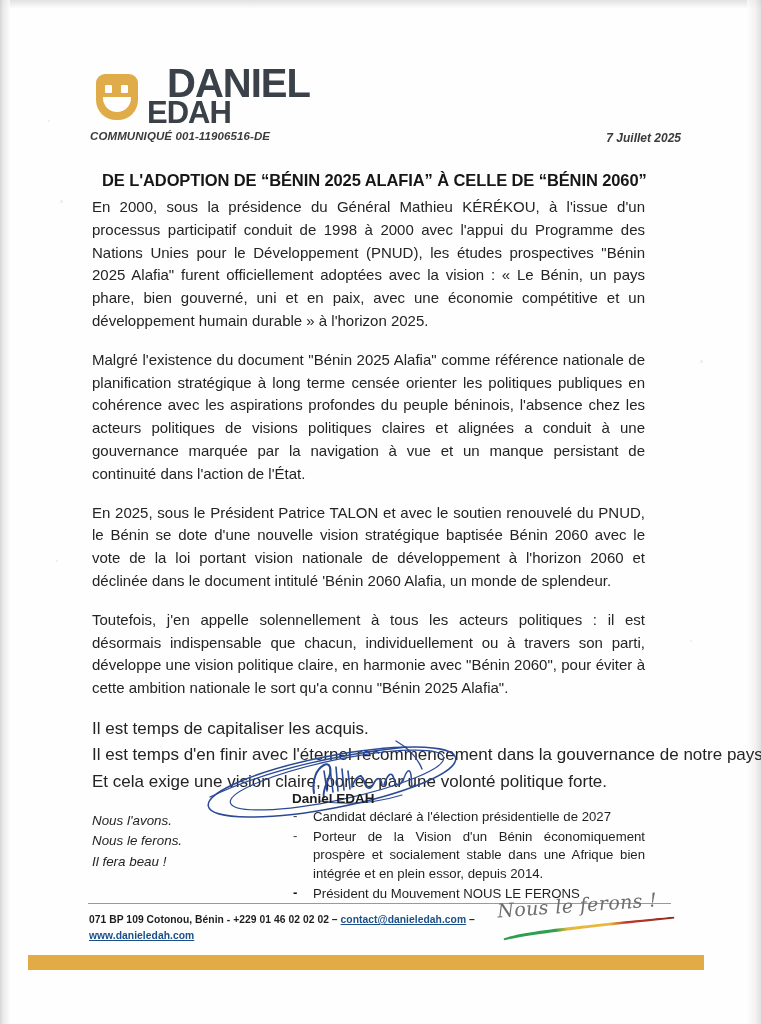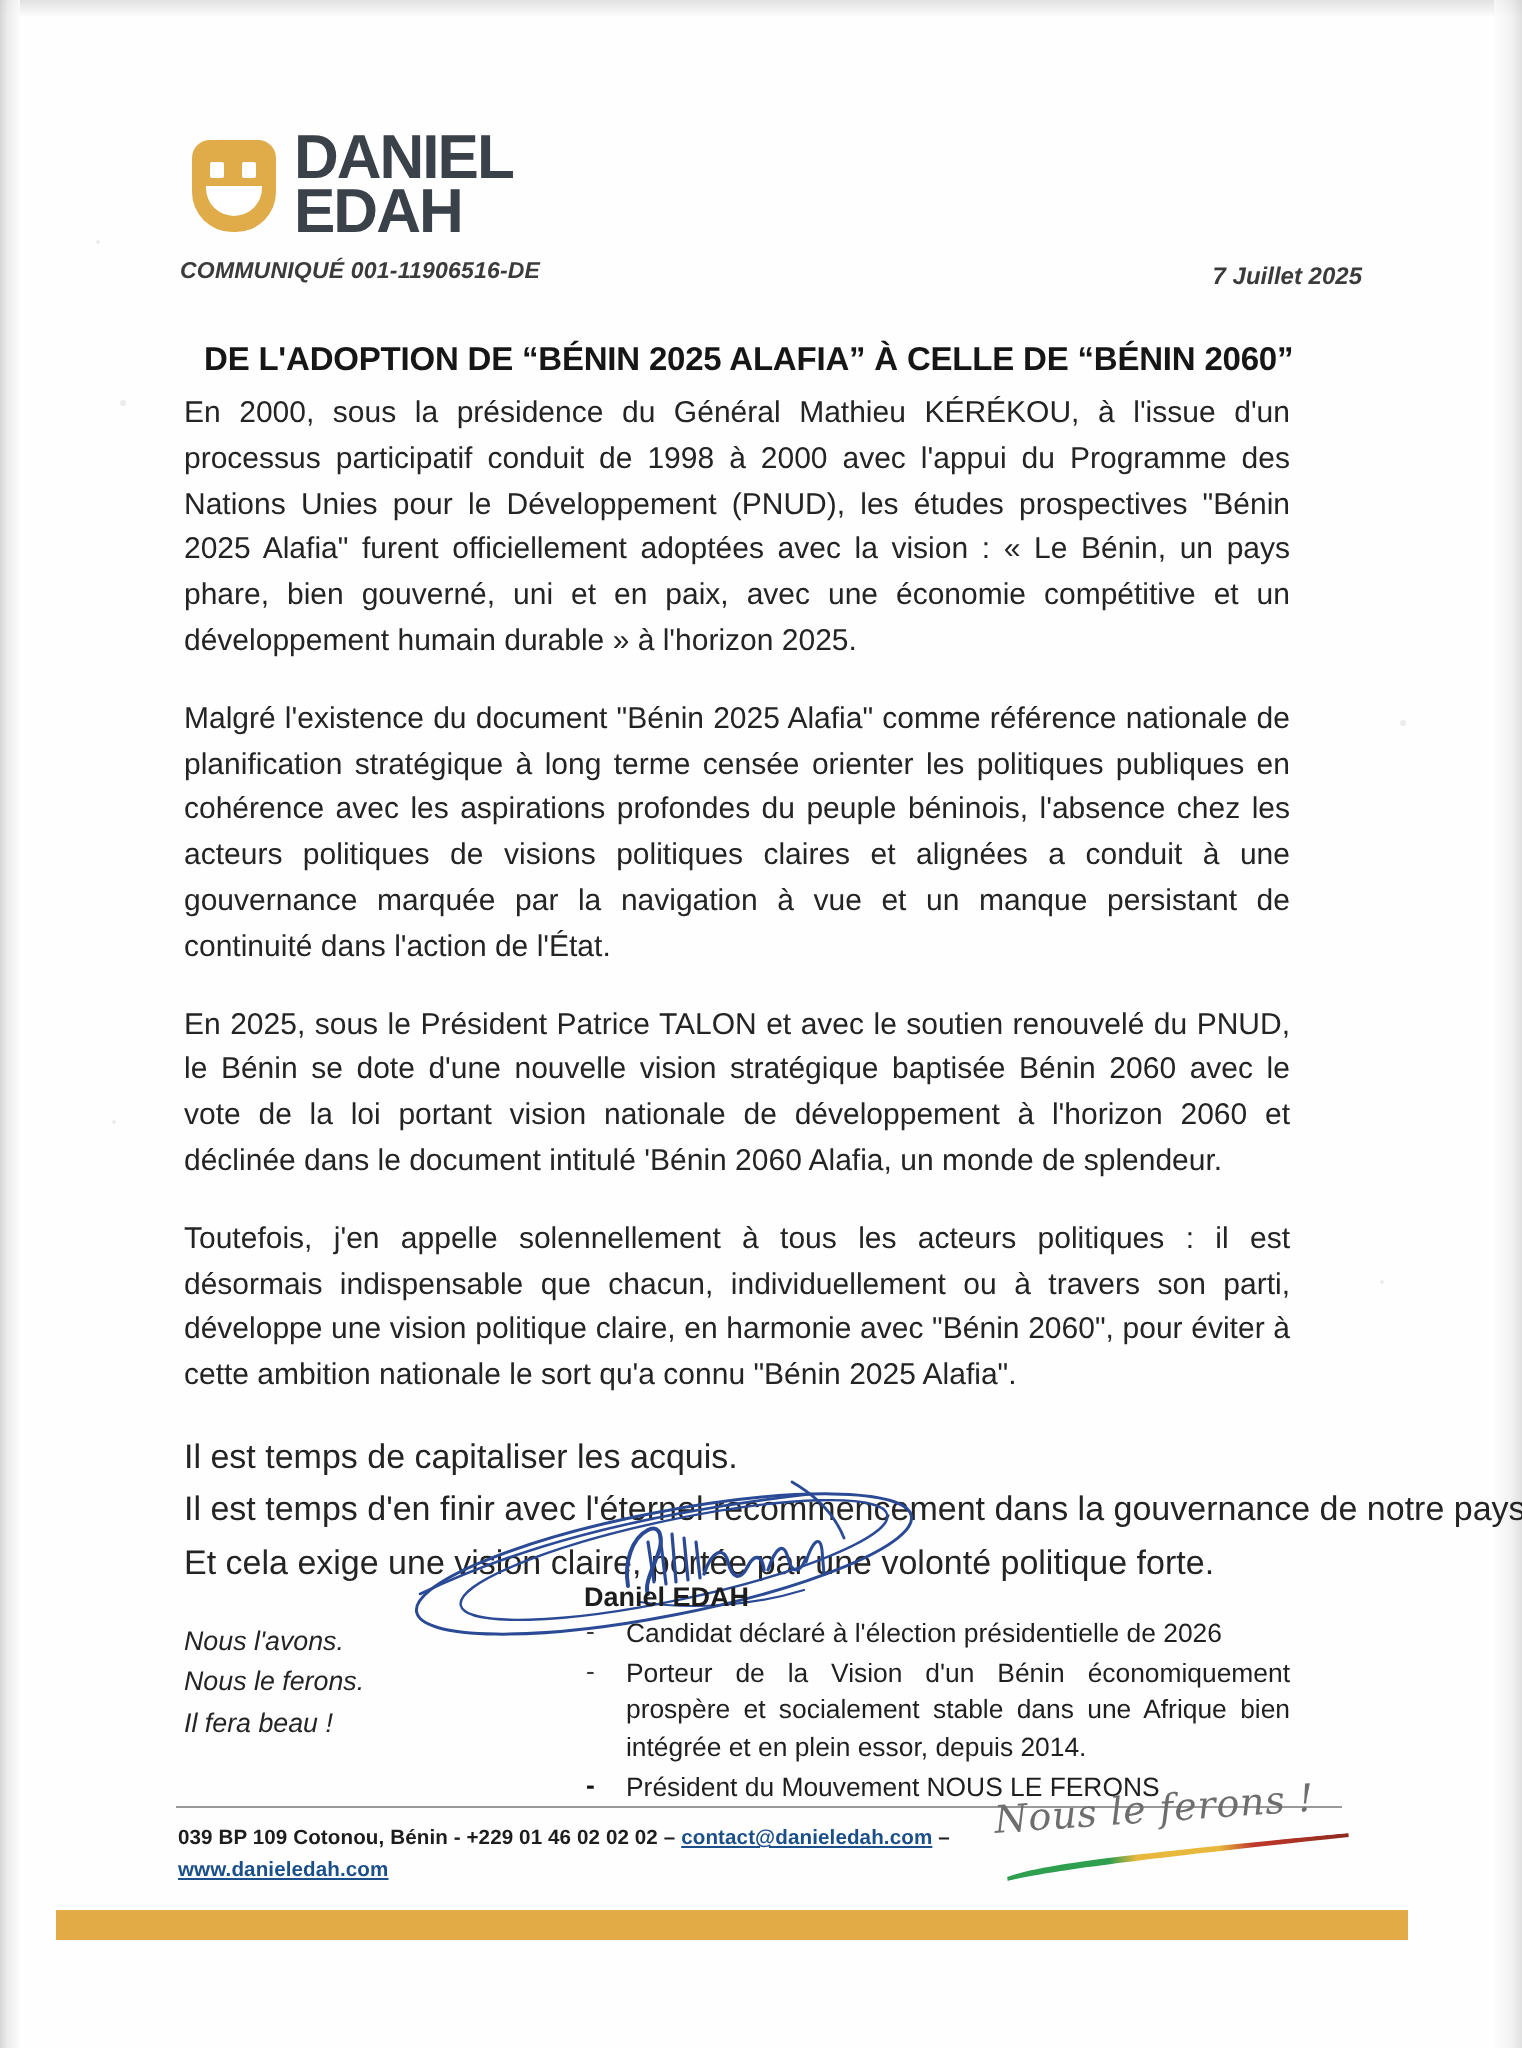--- a/index.html
+++ b/index.html
@@ -95,21 +95,21 @@
     display: none;
   }
   .wordmark {
     display: flex;
     flex-direction: column;
     line-height: .86;
     color: #3a4149;
     font-weight: 700;
     letter-spacing: -1px;
   }
-  .wordmark .line1 { font-size: 31px; }
+  .wordmark .line1 { font-size: 40px; margin-left: 20px; }
   .wordmark .line2 { font-size: 31px; }
 
   
   .ref-line {
     position: absolute;
     left: 90px;
     top: 130px;
     font-size: 11.5px;
     font-style: italic;
     font-weight: 700;
@@ -348,36 +348,36 @@
           <path d="M124 66 C150 70, 180 68, 206 60" stroke-width="1.1"></path>
         </g>
       </svg>
     </div>
 
     <div class="sig-name">Daniel EDAH</div>
 
     <div class="credentials">
       <div class="cred-item">
         <span class="dash">-</span>
-        <span>Candidat déclaré à l'élection présidentielle de 2026</span>
+        <span>Candidat déclaré à l'élection présidentielle de 2027</span>
       </div>
       <div class="cred-item">
         <span class="dash">-</span>
         <span>Porteur de la Vision d'un Bénin économiquement prospère et socialement stable dans une Afrique bien intégrée et en plein essor, depuis 2014.</span>
       </div>
       <div class="cred-item strong-dash">
         <span class="dash">-</span>
         <span>Président du Mouvement NOUS LE FERONS</span>
       </div>
     </div>
 
     <div class="footer-rule"></div>
 
     <div class="footer-contact">
-      <span class="plain">039 BP 109 Cotonou, Bénin - +229 01 46 02 02 02 –</span>
+      <span class="plain">071 BP 109 Cotonou, Bénin - +229 01 46 02 02 02 –</span>
       <a href="#">contact@danieledah.com</a>
       <span class="plain">–</span>
       <br>
       <a href="#">www.danieledah.com</a>
     </div>
 
     <div class="slogan-area">
       <div class="slogan-text">Nous le ferons !</div>
       <svg class="flag-swoosh" viewBox="0 0 172 9" preserveAspectRatio="none">
         <defs>

